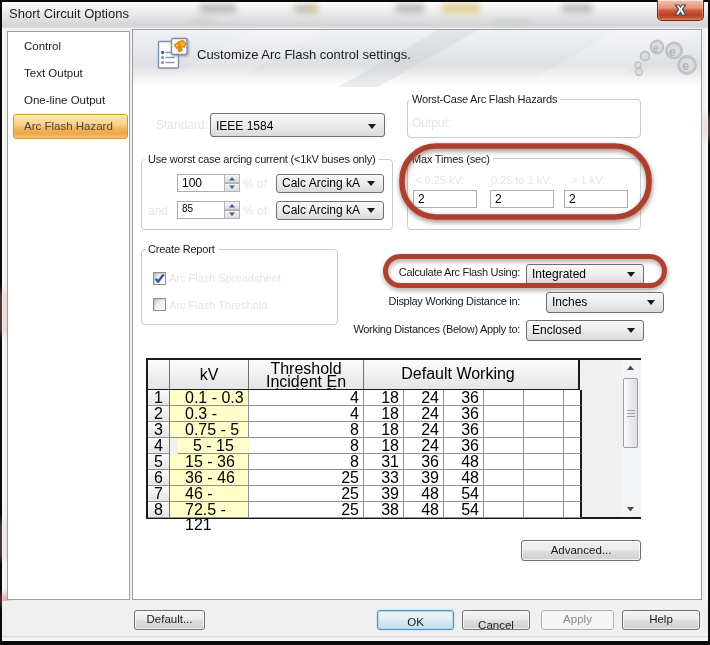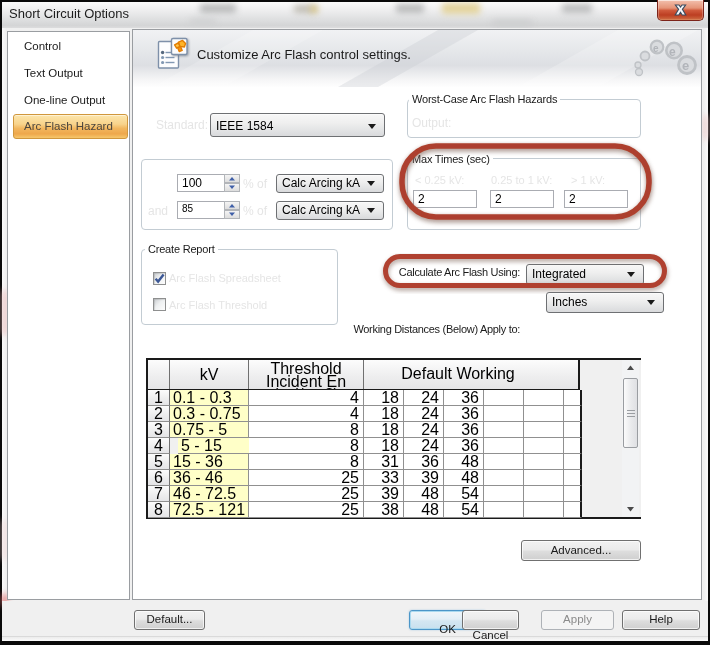--- a/index.html
+++ b/index.html
@@ -41,21 +41,21 @@
   .btn{position:absolute;border:1px solid #707070;border-radius:3px;background:linear-gradient(#f2f2f2,#ebebeb 45%,#dddddd 55%,#cfcfcf);box-sizing:border-box;text-align:center;font-size:11.5px;color:#1a1a1a;box-shadow:inset 0 0 0 1px rgba(255,255,255,.7);}
   
   .cb{position:absolute;width:13px;height:13px;border:1px solid #8e8f8f;background:linear-gradient(135deg,#cacdd0,#eef0f1 45%,#fdfdfd);box-sizing:border-box;box-shadow:inset 1px 1px 1px rgba(0,0,0,.12);}
   
   .spin-t{position:absolute;border:1px solid #aaacb2;background:#fff;box-sizing:border-box;}
   .spin-b{position:absolute;width:16px;height:9px;border:1px solid #b2b5b9;background:linear-gradient(#f4f4f4,#dddddd);box-sizing:border-box;}
   
   #tbl{left:146px;top:358px;width:495px;height:161px;background:#f0f0f0;border:2px solid #1a1a1a;border-right:none;box-sizing:border-box;font-size:16px;}
   .hcell{position:absolute;background:linear-gradient(#fcfcfc,#ededee 60%,#e5e5e7);border-right:1px solid #707070;box-sizing:border-box;text-align:center;}
   .rncell{position:absolute;background:linear-gradient(#fcfcfc,#ededee 60%,#e5e5e7);border-right:1px solid #707070;border-bottom:1px solid #909090;box-sizing:border-box;text-align:center;}
-  .kvcell{position:absolute;background:#ffffc8;border-right:1px solid #909090;border-bottom:1px solid #909090;box-sizing:border-box;padding-left:3px;}
+  .kvcell{position:absolute;background:#ffffc8;border-right:1px solid #909090;border-bottom:1px solid #909090;box-sizing:border-box;padding-left:15px;}
   .ncell{position:absolute;background:#fff;border-right:1px solid #909090;border-bottom:1px solid #909090;box-sizing:border-box;text-align:right;padding-right:4px;}
   #vsb{position:absolute;left:474px;top:0px;width:17px;height:157px;background:#f2f3f4;}
   .sbtn{position:absolute;width:17px;height:17px;background:#f2f3f4;}
   #thumb{position:absolute;left:1px;top:18px;width:15px;height:70px;border:1px solid #9a9da1;border-radius:2px;background:linear-gradient(90deg,#fbfbfb,#e9eaec 55%,#dfe0e3);box-sizing:border-box;}
   
   #footer{left:2px;top:601px;width:706px;height:35px;background:#f0f0f0;border-bottom:1px solid #dadada;box-sizing:content-box;}
 </style>
 </head>
 <body>
 <div id="dlg">
@@ -137,20 +137,21 @@
   <div class="combo" style="left:210px;top:113px;width:175px;height:24px;">
       <span style="top:5px;">IEEE 1584</span>
       <i style="top:10px;"></i>
     </div>
 
   <div class="group" style="left:407px;top:99px;width:234px;height:39px;"></div>
   <div class="gtitle" style="left:409px;top:93px;">Worst-Case Arc Flash Hazards</div>
   <div class="label" style="left:412px;top:116px;font-size:12px;">Output:</div>
 
   <div class="group" style="left:141px;top:159px;width:252px;height:71px;"></div>
+  <div class="gtitle" style="left:145px;top:153px;">Use worst case arcing current (&lt;1kV buses only)</div>
   <div class="spin-t" style="left:177px;top:174px;width:48px;height:18px;">
       <span style="position:absolute;left:4px;top:1px;font-size:12px;">100</span>
     </div>
   <div class="spin-b" style="left:224px;top:174px;">
       <svg width="14" height="7" style="position:absolute;left:0;top:0;">
         <path d="M7 2 L10 5.5 L4 5.5 Z" fill="#3f5fa8"></path>
       </svg>
     </div>
   <div class="spin-b" style="left:224px;top:183px;">
       <svg width="14" height="7" style="position:absolute;left:0;top:0;">
@@ -219,25 +220,30 @@
 
   <div class="rlabel" style="left:320px;top:266px;width:200px;">Calculate Arc Flash Using:</div>
   <div class="combo" style="left:526px;top:264px;width:118px;height:21px;">
       <span style="top:2px;">Integrated</span>
       <i style="top:7px;"></i>
     </div>
   <svg class="abs" style="left:373px;top:244px;" width="306" height="56" viewBox="0 0 306 56">
     <rect x="12.5" y="12.5" width="279" height="29" rx="14.5" fill="none" stroke="#7e6458" stroke-width="6" opacity="0.5" filter="url(#rs1)" transform="translate(0.5,2.5)"></rect>
     <rect x="12.5" y="12.5" width="279" height="29" rx="14.5" fill="none" stroke="#b04130" stroke-width="5"></rect>
   </svg>
+  <div class="rlabel" style="left:320px;top:295px;width:200px;">Display Working Distance in:</div>
   <div class="combo" style="left:526px;top:292px;width:118px;height:21px;margin-left:20px;">
       <span style="top:2px;">Inches</span>
       <i style="top:7px;"></i>
     </div>
   <div class="rlabel" style="left:320px;top:323px;width:200px;">Working Distances (Below) Apply to:</div>
+  <div class="combo" style="left:526px;top:320px;width:118px;height:21px;">
+      <span style="top:2px;">Enclosed</span>
+      <i style="top:7px;"></i>
+    </div>
 
   <div class="abs" id="tbl">
       <div class="hcell" style="left:0px;top:0px;width:22px;height:29px;"></div>
       <div class="hcell" style="left:22px;top:0px;width:79px;height:29px;line-height:29px;">kV</div>
       <div class="hcell" style="left:101px;top:0px;width:115px;height:29px;padding-top:2px;line-height:13px;">Threshold Incident En<br>(cal/cm2)</div>
       <div class="hcell" style="left:216px;top:0px;width:216px;height:29px;line-height:28px;border-right:2px solid #1a1a1a;padding-right:26px;">Default Working Distances (Inches)</div>
       <div style="position:absolute;left:0;top:29px;width:432px;height:1px;background:#1a1a1a;"></div>
       <div class="rncell" style="left:0px;top:30px;width:22px;height:16px;line-height:15px;">1</div>
       <div class="kvcell" style="left:22px;top:30px;width:79px;height:16px;line-height:15px;">0.1 - 0.3</div>
       <div class="ncell" style="left:101px;top:30px;width:115px;height:16px;line-height:15px;">4</div>
@@ -322,17 +328,17 @@
         <div class="sbtn" style="left:0;top:140px;"><svg width="17" height="17">
             <path d="M8.5 11.5 L12 7 L5 7 Z" fill="#4a4a4a"></path>
           </svg></div>
       </div>
     </div>
 
   <div class="btn" style="left:521px;top:540px;width:120px;height:21px;padding-top:3px;">Advanced...</div>
 
   <div class="abs" id="footer"></div>
   <div class="btn" style="left:134px;top:610px;width:71px;height:20px;padding-top:2px;">Default...</div>
-  <div class="btn" style="left:377px;top:610px;width:77px;height:20px;padding-top:12px;border:1px solid #4c96c8;background:linear-gradient(#f0f6fa,#e4eff6 45%,#d4e7f2 55%,#c8e0ee);box-shadow:inset 0 0 0 1px #aad9ef,0 0 2px rgba(60,150,211,.4);margin-left:32px;">OK</div>
-  <div class="btn" style="left:462px;top:610px;width:57px;height:20px;padding-top:18px;">Cancel</div>
+  <div class="btn" style="left:377px;top:610px;width:77px;height:20px;padding-top:5px;border:1px solid #4c96c8;background:linear-gradient(#f0f6fa,#e4eff6 45%,#d4e7f2 55%,#c8e0ee);box-shadow:inset 0 0 0 1px #aad9ef,0 0 2px rgba(60,150,211,.4);">OK</div>
+  <div class="btn" style="left:462px;top:610px;width:68px;height:20px;padding-top:8px;">Cancel</div>
   <div class="btn" style="left:541px;top:610px;width:73px;height:20px;padding-top:2px;border:1px solid #aeb2b7;background:#f4f4f4;color:#8b8b8b;box-shadow:none;">Apply</div>
   <div class="btn" style="left:622px;top:610px;width:78px;height:20px;padding-top:2px;">Help</div>
 </div>
 
 </body></html>

